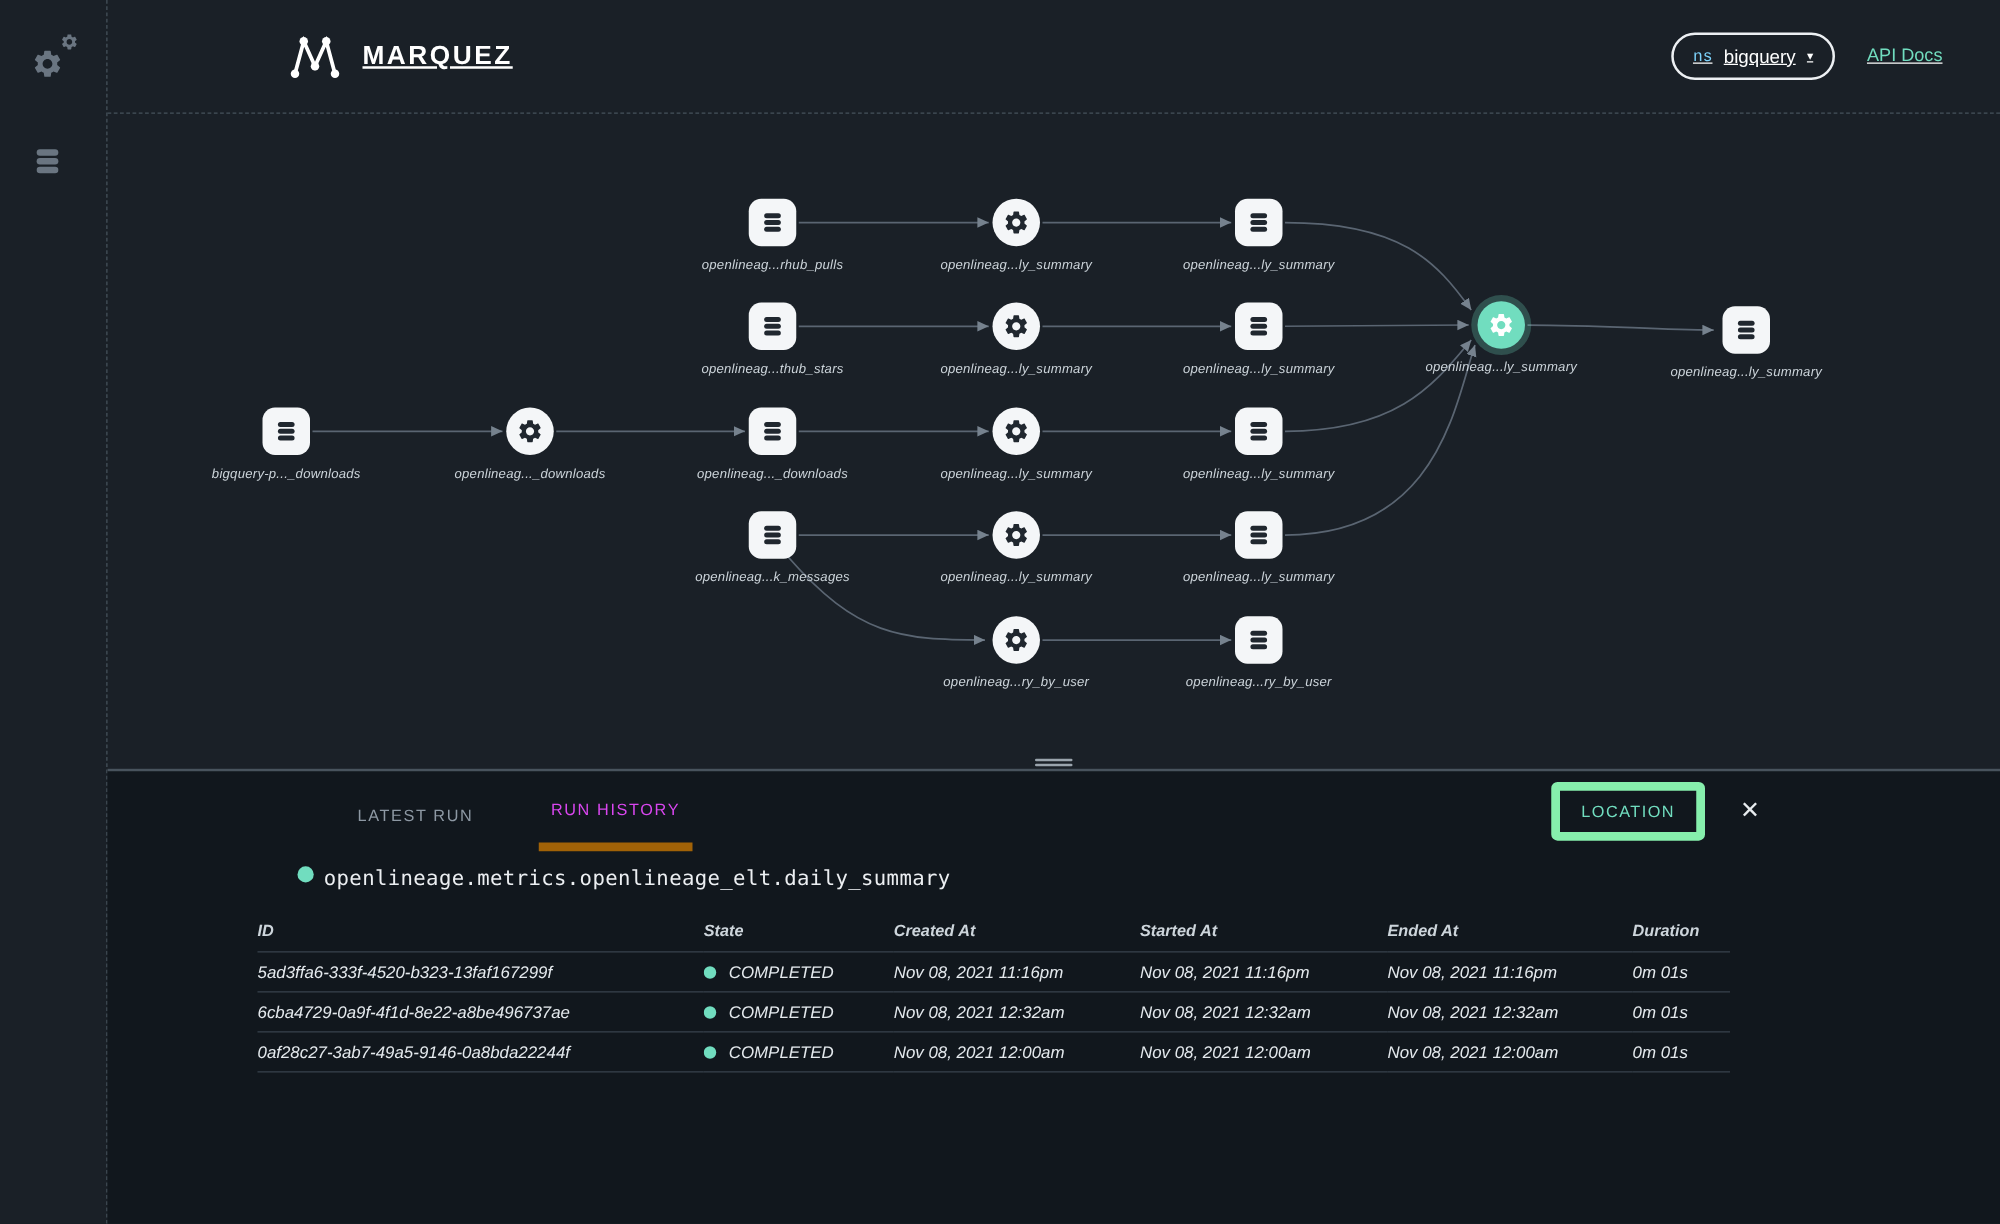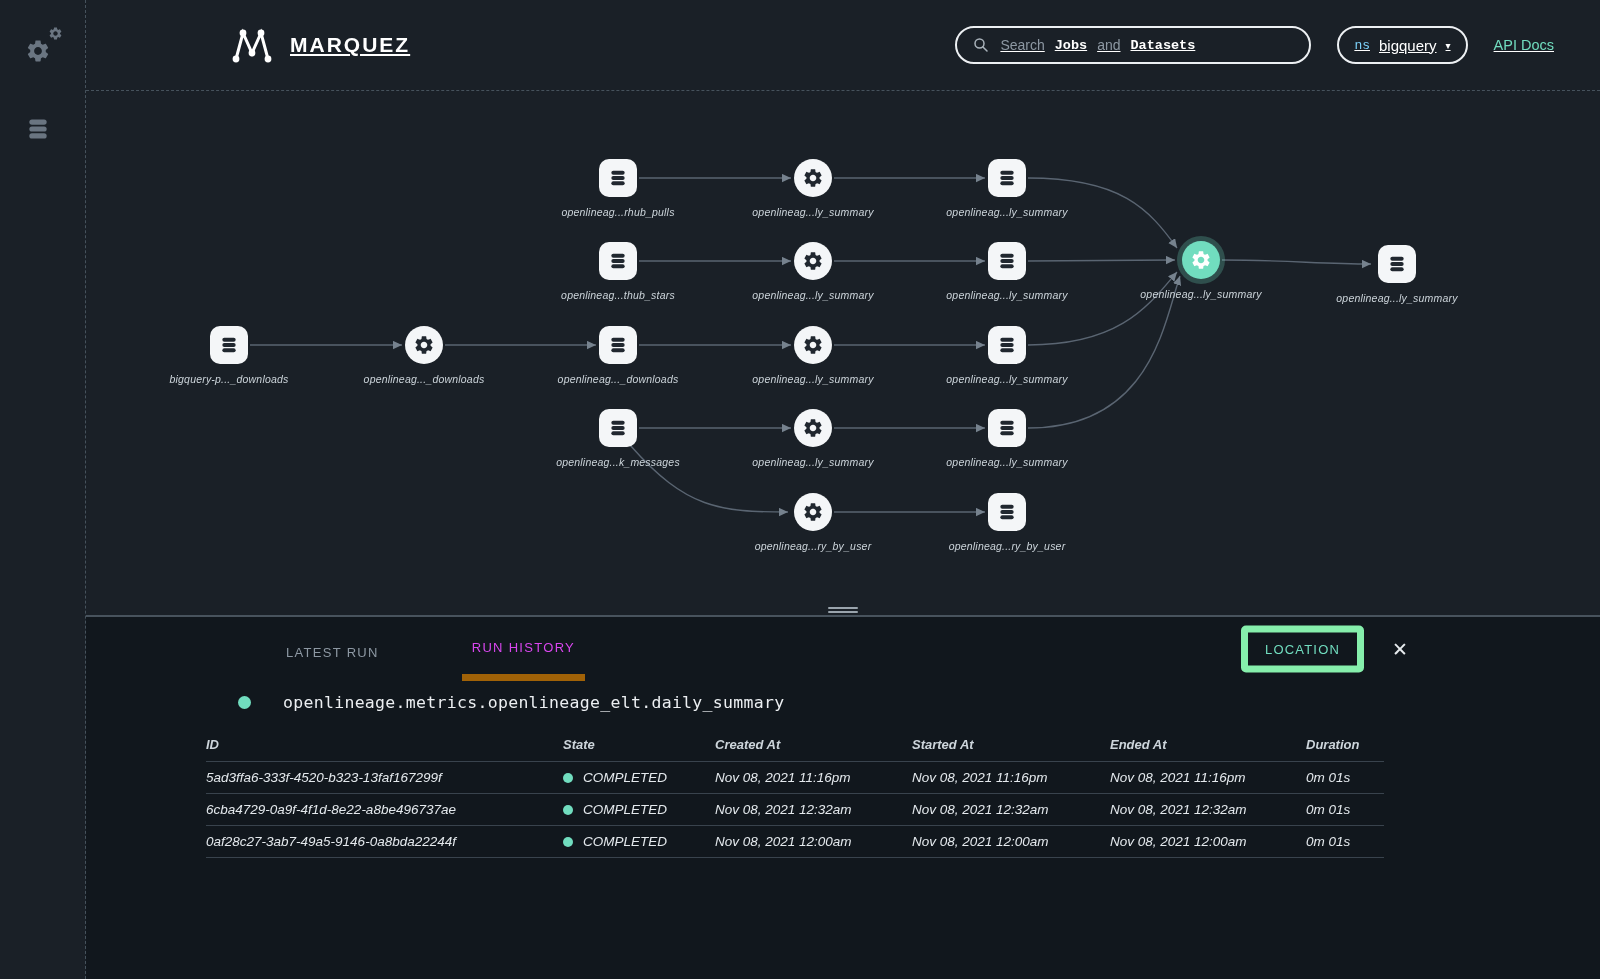--- a/index.html
+++ b/index.html
@@ -70,33 +70,33 @@
   .node-label { margin-top:9px; font-size:10.5px; color:#ccd4da; letter-spacing:0.2px; white-space:nowrap; }
 
   
   .panel {
     height:364px; min-height:364px; background:#11171d;
     border-top:2px solid #48535d; position:relative;
   }
   .drag-handle { position:absolute; top:-12px; left:50%; transform:translateX(-50%); width:30px; cursor:row-resize; }
   .drag-handle span { display:block; height:2px; background:#9aa4ad; margin:2px 0; border-radius:1px; }
 
-  .tabs-row { height:64px; display:flex; align-items:flex-end; padding-left:190px; position:relative;gap:31px; }
+  .tabs-row { height:64px; display:flex; align-items:flex-end; padding-left:190px; position:relative; }
   .tab { font-size:13px; letter-spacing:1.3px; color:#8d98a3; padding:0 10px 21px; cursor:pointer; }
   .tab + .tab { margin-left:42px; }
   .tab.active { color:#d946ef; padding-bottom:19px; border-bottom:7px solid #a16207; }
   .tabs-right { position:absolute; right:192px; top:50%; transform:translateY(-50%); display:flex; align-items:center; gap:28px; }
   .location-btn {
     border:7px solid #86efac; border-radius:5px; background:transparent;
     color:#71ddbf; font-size:13px; letter-spacing:1.2px; padding:9px 17px;
     cursor:pointer; font-family:inherit;
   }
   .close-x { color:#e8ecef; font-size:19px; cursor:pointer; line-height:1; }
 
-  .job-title-row { display:flex; align-items:center; gap:32px; padding-left:152px; margin-top:12px; }
+  .job-title-row { display:flex; align-items:flex-start; gap:8px; padding-left:152px; margin-top:12px; }
   .job-dot { width:13px; height:13px; border-radius:50%; background:#71ddbf; }
   .job-title { font-family:"DejaVu Sans Mono","Liberation Mono",monospace; font-size:16.5px; color:#eceff2; letter-spacing:0.3px; }
 
   .runs-table { margin:16px 0 0 120px; width:1178px; border-collapse:collapse; table-layout:fixed;font-style:italic; }
   .runs-table th {
     text-align:left; font-size:13px; font-weight:700; color:#cdd5db;
     padding:9px 0; border-bottom:1px solid #39434d;
   }
   .runs-table td {
     font-size:13.5px; color:#e4e9ed; padding:8px 0;
@@ -150,30 +150,20 @@
               <circle cx="13" cy="8" r="3.4"></circle>
               <circle cx="22" cy="28" r="3.4"></circle>
               <circle cx="31" cy="8" r="3.4"></circle>
               <circle cx="38" cy="34" r="3.4"></circle>
           </g>
         </svg>
         <span class="brand-title">MARQUEZ</span>
       </div>
 
       <div class="header-right">
-        <div class="search-pill">
-          <svg width="18" height="18" viewBox="0 0 24 24" fill="none">
-            <circle cx="10" cy="10" r="6" stroke-width="2"></circle>
-            <line x1="14.6" y1="14.6" x2="20" y2="20" stroke-width="2" stroke-linecap="round"></line>
-          </svg>
-          <span class="ph-gray">Search</span>
-          <span class="ph-strong">Jobs</span>
-          <span class="ph-gray">and</span>
-          <span class="ph-strong">Datasets</span>
-        </div>
 
         <div class="ns-pill">
           <span class="ns-label">ns</span>
           <span class="ns-value">bigquery</span>
           <span class="ns-caret">▾</span>
         </div>
 
         <a class="api-docs">API Docs</a>
       </div>
     </div>

